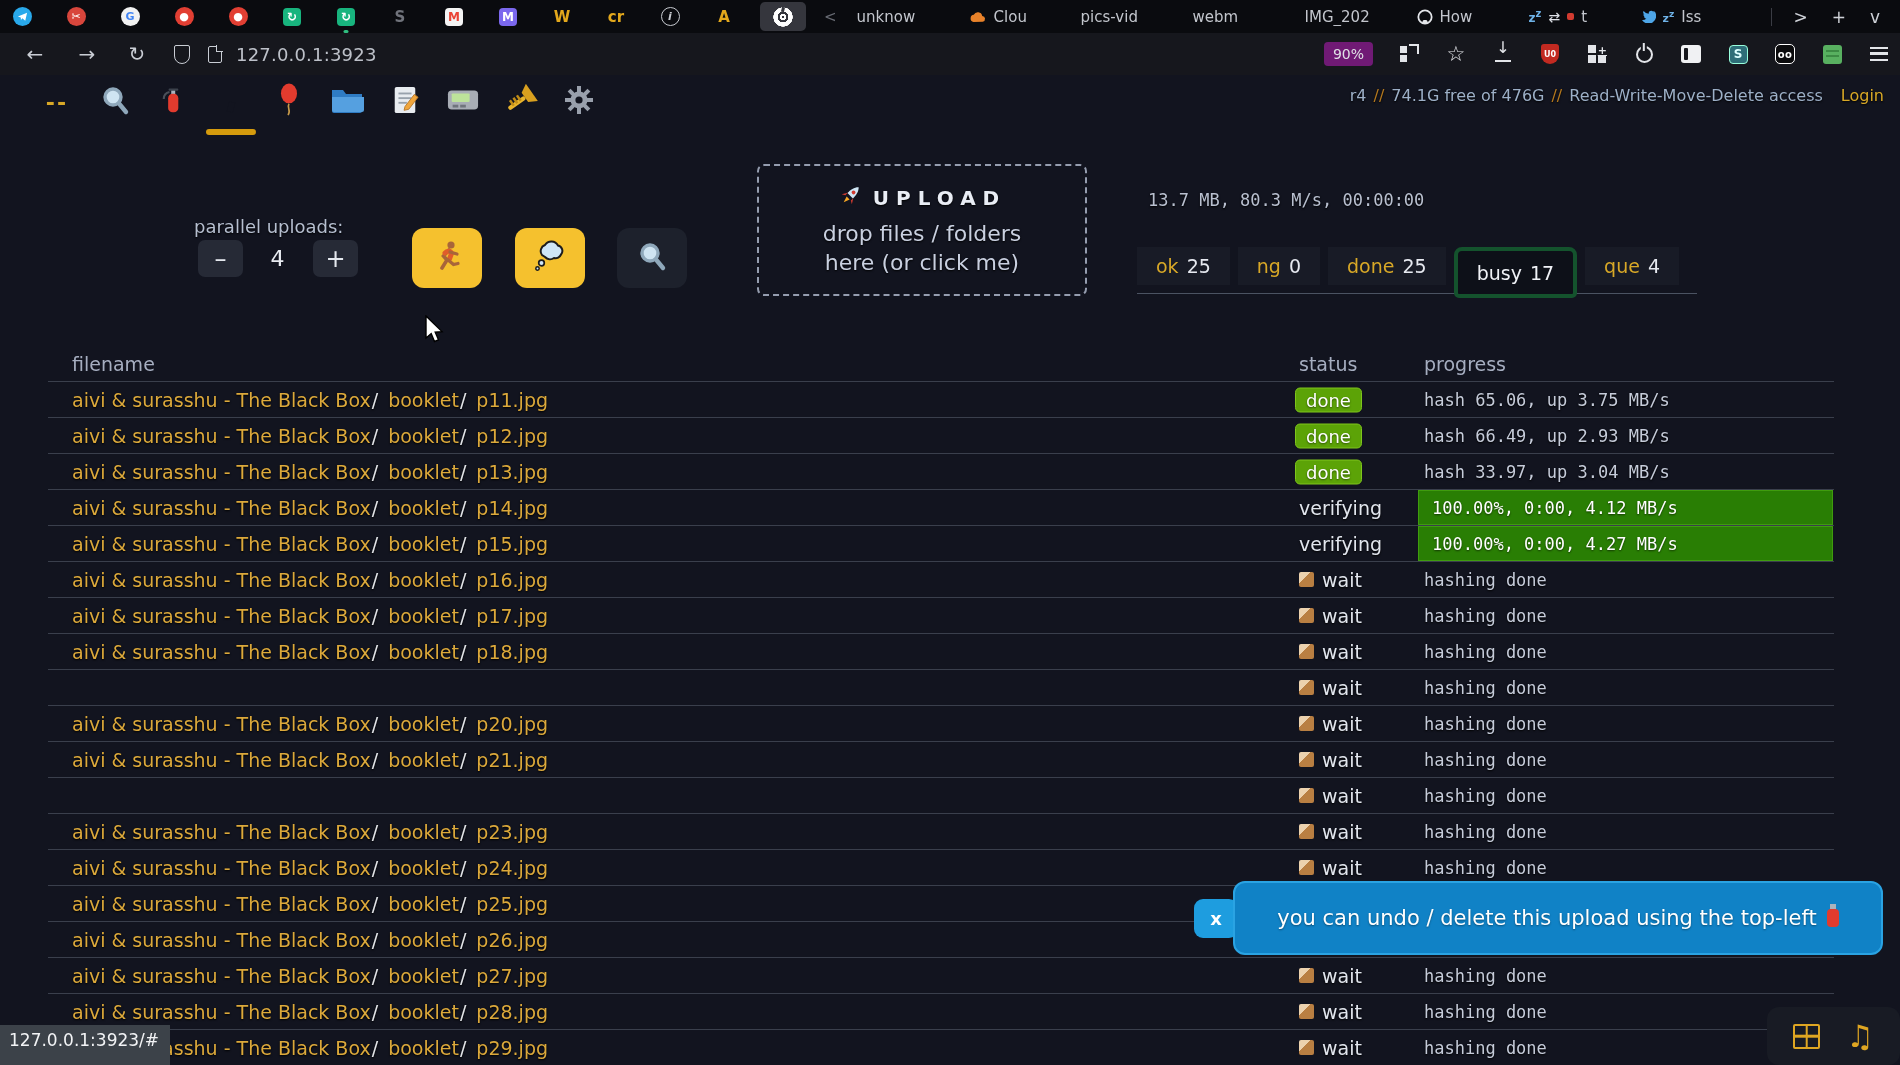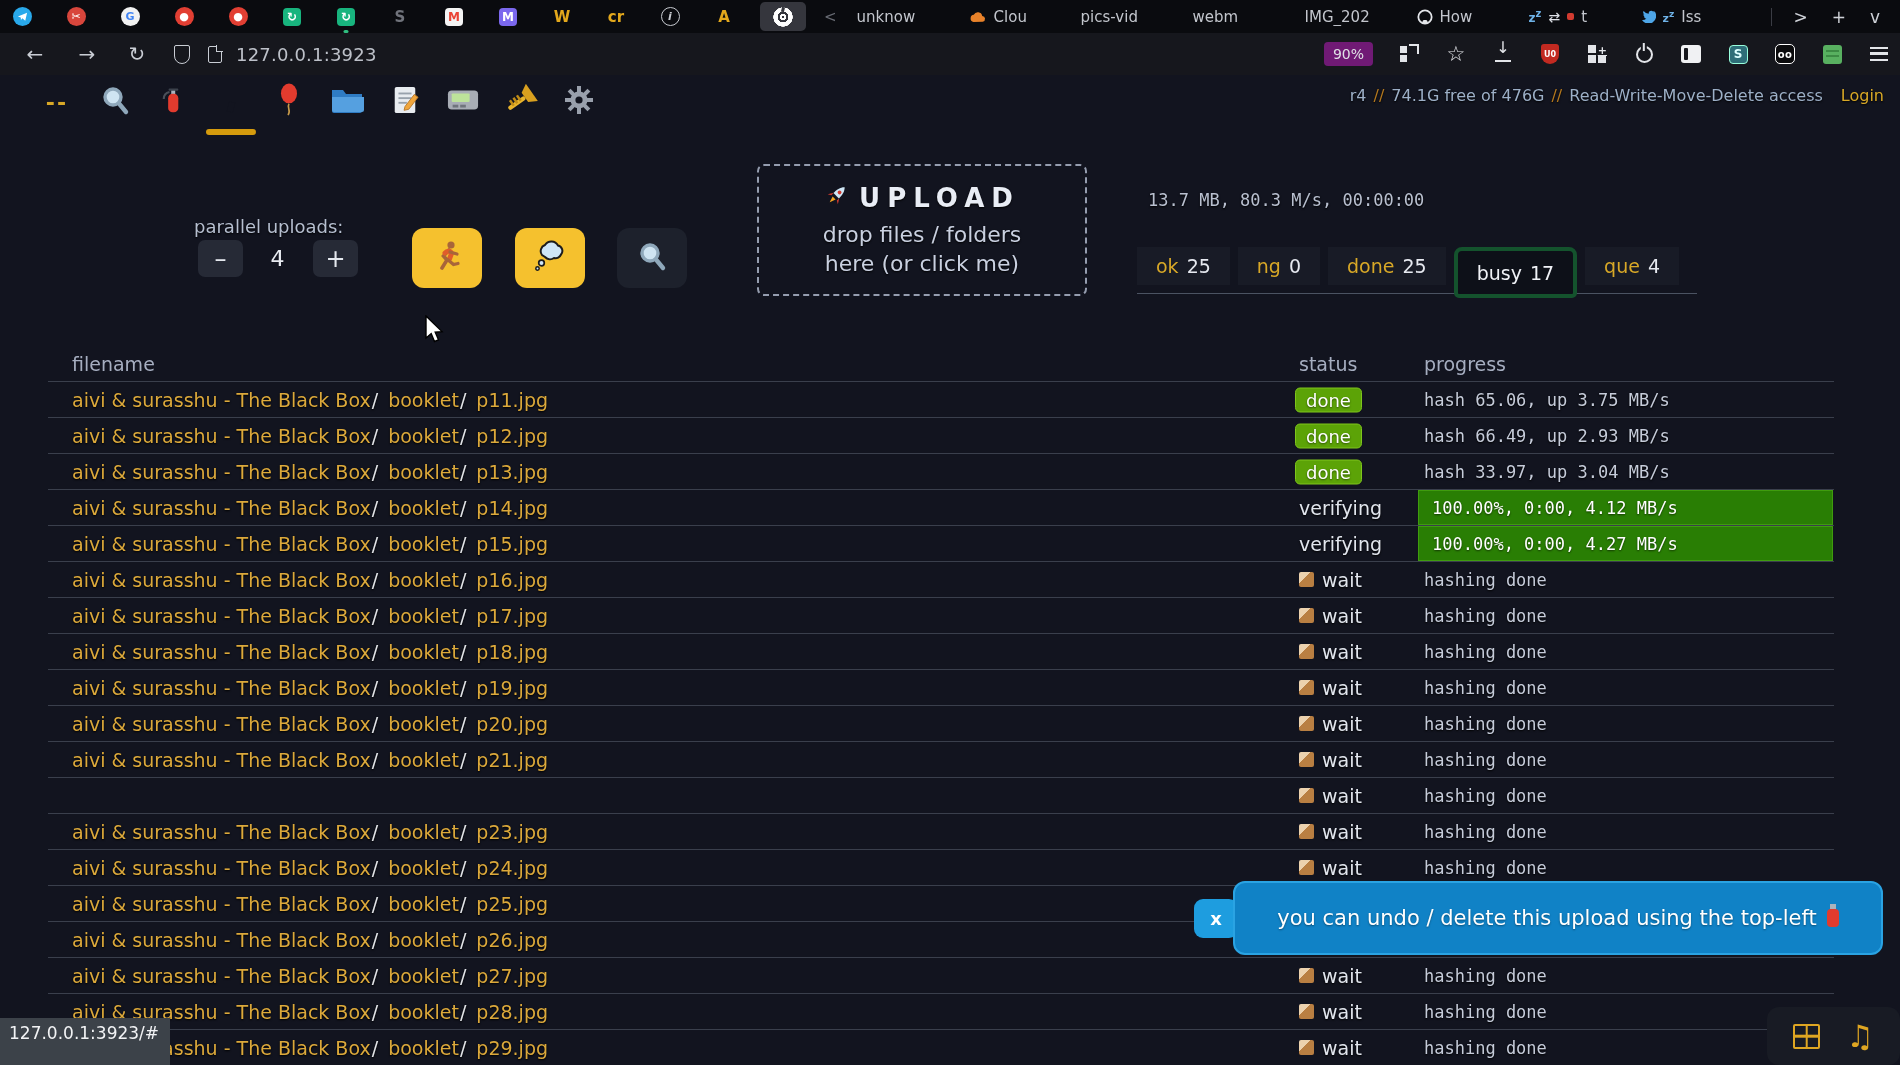--- a/index.html
+++ b/index.html
@@ -71,21 +71,21 @@
 #par-label{position:absolute;left:194px;top:216px;font-size:18px;color:#b6bfd0;text-shadow:0 1px 2px #000}
 .stepbtn{position:absolute;width:45px;height:37px;background:#262a36;border-radius:7px;color:#e4e8ee;font-size:24px;display:flex;align-items:center;justify-content:center;top:240px;cursor:pointer}
 #btn-minus{left:198px}#btn-plus{left:313px}
 #par-count{position:absolute;left:255px;top:240px;width:45px;height:37px;display:flex;align-items:center;justify-content:center;color:#e8ebf1;font-size:22px}
 .togbtn{position:absolute;top:228px;width:70px;height:60px;border-radius:12px;display:flex;align-items:center;justify-content:center;cursor:pointer}
 .togbtn.on{background:#f5c12e}
 .togbtn.off{background:#1d212c}
 #btn-turbo{left:412px}#btn-datechk{left:515px}#btn-usearch{left:617px}
 
 #dropzone{position:absolute;left:757px;top:164px;width:330px;height:132px;border:2px dashed #959daf;border-radius:7px;display:flex;flex-direction:column;align-items:center;justify-content:center;cursor:pointer;z-index:5}
-#dz-title{display:flex;align-items:center;gap:10px;color:#e9edf5;font-weight:bold;font-size:26px;letter-spacing:7px;text-shadow:0 1px 2px #000}
+#dz-title{display:flex;align-items:center;gap:10px;color:#e9edf5;font-weight:bold;font-size:20px;letter-spacing:7px;text-shadow:0 1px 2px #000}
 #dz-l1,#dz-l2{color:#c9d0e0;font-size:22px;line-height:29px;text-shadow:0 1px 2px #000}
 #dz-l1{margin-top:6px}
 
 #upstats{position:absolute;left:1148px;top:190px;font-size:17px;color:#b9c0d0;text-shadow:0 1px 2px #000}
 
 #uptabs{position:absolute;left:1137px;top:247px;width:560px;height:52px;display:flex;align-items:flex-start;z-index:5}
 #uptabs::after{content:"";position:absolute;left:0;right:0;bottom:5px;height:1px;background:#4b5362}
 .uptab{height:38px;margin:0 8px 5px 0;padding:0 19px;background:#181b26;display:flex;align-items:center;gap:8px;font-size:19px;cursor:pointer;position:relative}
 .uptab .lbl{color:#d8a827}
 .uptab .cnt{color:#e6e9f0}
@@ -107,21 +107,21 @@
 .c-prog{position:absolute;left:1376px;top:50%;transform:translateY(-50%);font-family:"DejaVu Sans Mono",monospace;font-size:17px;color:#c6ccda;white-space:nowrap;text-shadow:0 1px 2px #000}
 .c-verify{position:absolute;left:1370px;top:0;width:415px;height:35px;background:#297e04;border:1px solid #3f9c0e;display:flex;align-items:center;padding-left:13px;font-family:"DejaVu Sans Mono",monospace;font-size:17px;color:#fff;text-shadow:0 1px 2px #0009}
 .pkg{width:15px;height:15px;border-radius:2px;background:linear-gradient(135deg,#ecd2ae 0 38%,#b97f42 38% 100%);flex:0 0 auto}
 
 
 #toast{position:absolute;left:1233px;top:881px;width:650px;height:74px;background:#1082c6;border:2px solid #2aa3e3;border-radius:12px;display:flex;align-items:center;justify-content:center;z-index:50}
 #toast-msg{color:#fff;font-weight:normal;font-size:21px;text-shadow:0 1px 2px #0006;display:flex;align-items:center;gap:8px;white-space:nowrap}
 #toast-close{position:absolute;left:1194px;top:899px;width:44px;height:39px;background:#1e9ddf;border-radius:9px;color:#fff;font-weight:bold;font-size:18px;display:flex;align-items:center;justify-content:center;z-index:49;cursor:pointer}
 
 
-#statustip{position:absolute;left:0px;bottom:0px;background:#3c4249;color:#f2f3f5;font-size:17px;padding:5px 11px 22px 9px;z-index:60}
+#statustip{position:absolute;left:0px;bottom:0px;background:#3c4249;color:#f2f3f5;font-size:17px;padding:5px 11px 15px 9px;z-index:60}
 #brpanel{position:absolute;left:1767px;top:1007px;width:133px;height:58px;background:#181b24;border-radius:12px;display:flex;align-items:center;justify-content:center;gap:26px;z-index:40}
 .ic-gridview{width:27px;height:25px;border:2.6px solid #dfa622;border-radius:2px;position:relative}
 .ic-gridview::before{content:"";position:absolute;left:50%;top:0;width:2.6px;height:100%;background:#dfa622;transform:translateX(-50%)}
 .ic-gridview::after{content:"";position:absolute;top:50%;left:0;height:2.6px;width:100%;background:#dfa622;transform:translateY(-50%)}
 .ic-note{color:#dfa622;font-size:31px;line-height:1}
 
 
 .mini-ext{display:inline-block;width:12px;height:18px;background:#e23b2e;border-radius:4px;position:relative;margin-left:2px}
 .mini-ext::before{content:"";position:absolute;left:3px;top:-5px;width:6px;height:5px;background:#aab3bd}
 #cursor{position:absolute;left:425px;top:315px;z-index:100}
@@ -493,21 +493,20 @@
         </div>
         <div class="trow">
           <div class="c-file"><span class="g">aivi &amp; surasshu - The Black Box</span><span class="sl">/</span><span class="g"> booklet</span><span class="sl">/</span><span class="g"> p18.jpg</span></div>
           <div class="c-status">
             <span class="pkg"></span>
             <span>wait</span>
           </div>
           <div class="c-prog">hashing done</div>
         </div>
         <div class="trow">
-          <div class="c-file"><span class="g">aivi &amp; surasshu - The Black Box</span><span class="sl">/</span><span class="g"> booklet</span><span class="sl">/</span><span class="g"> p19.jpg</span></div>
           <div class="c-status">
             <span class="pkg"></span>
             <span>wait</span>
           </div>
           <div class="c-prog">hashing done</div>
         </div>
         <div class="trow">
           <div class="c-file"><span class="g">aivi &amp; surasshu - The Black Box</span><span class="sl">/</span><span class="g"> booklet</span><span class="sl">/</span><span class="g"> p20.jpg</span></div>
           <div class="c-status">
             <span class="pkg"></span>

